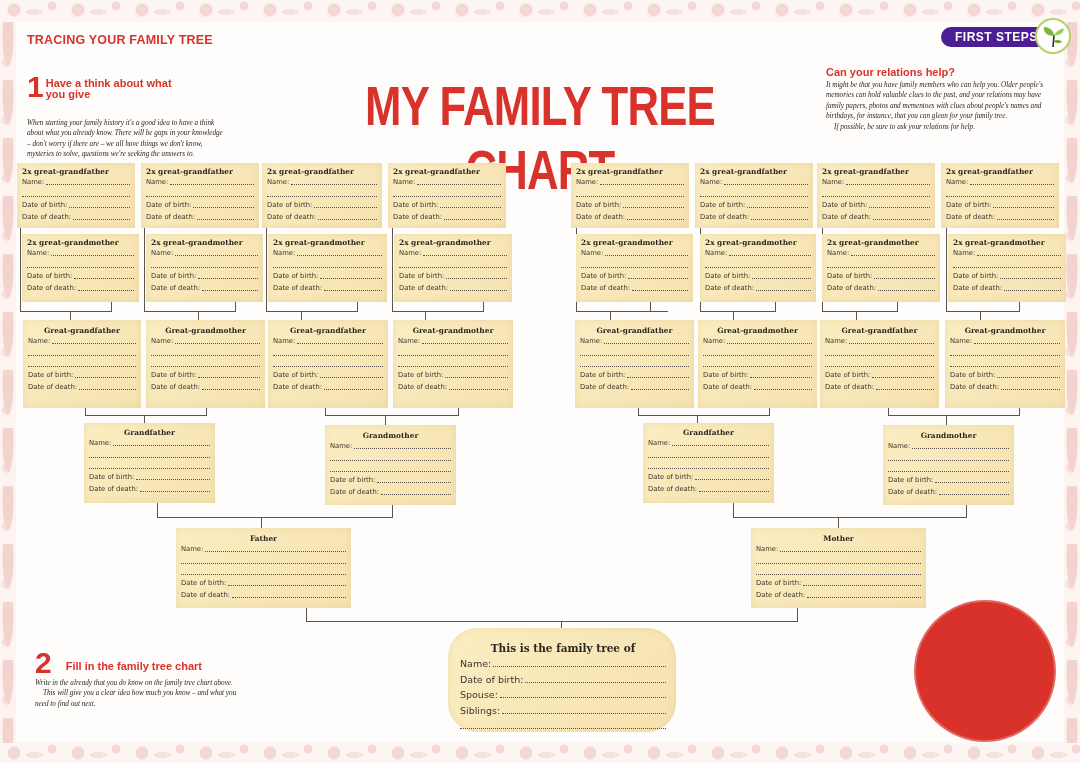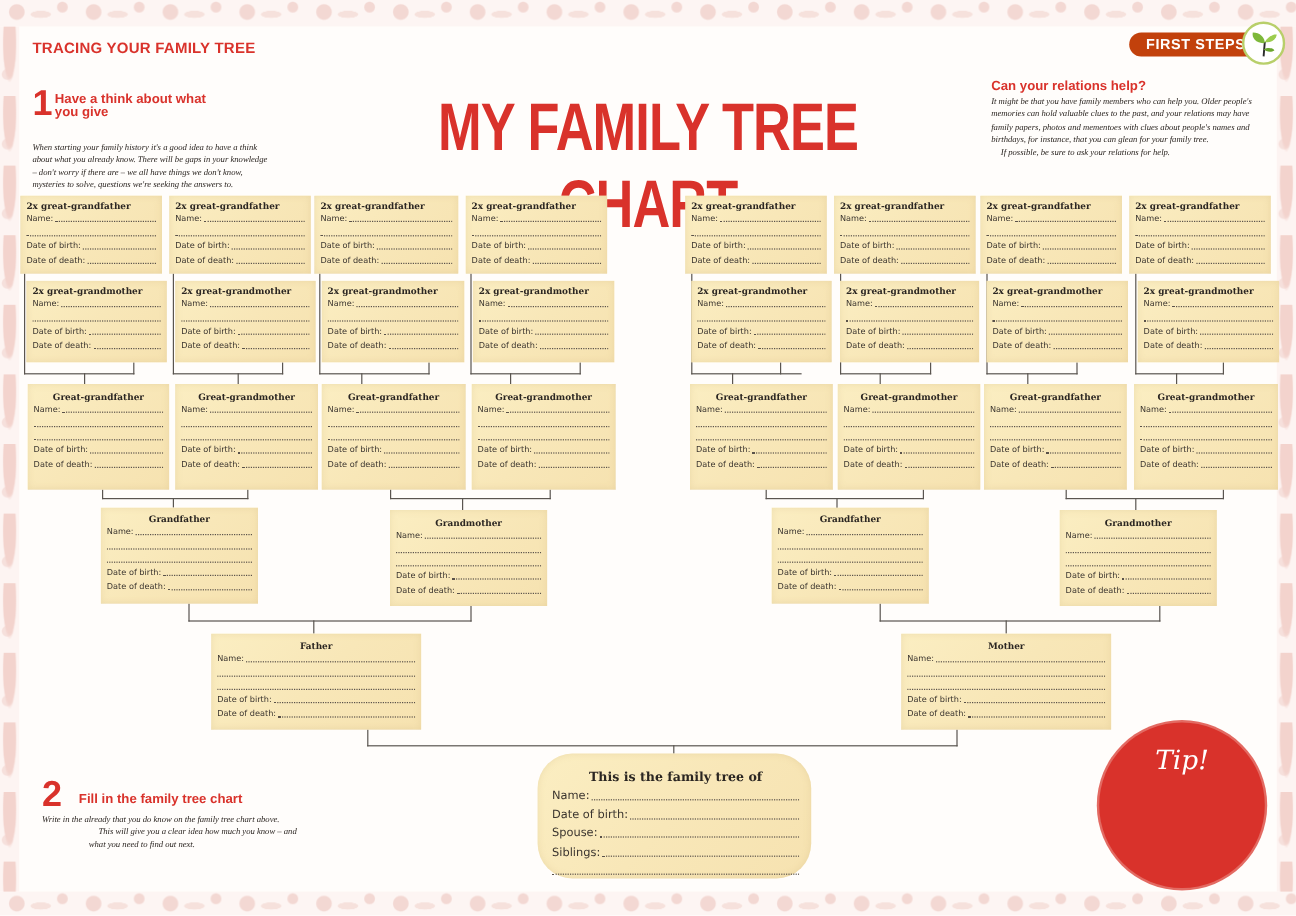--- a/index.html
+++ b/index.html
@@ -35,21 +35,21 @@
 
   .abs { position: absolute; }
 
   .section-label {
     left: 27px; top: 33px; color: #d9322b; font-weight: bold;
     font-size: 12.5px; letter-spacing: 0.2px;
     font-family: "Liberation Sans", sans-serif;
   }
   .first-steps {
     left: 941px; top: 27px; width: 110px; height: 20px;
-    background: #c2410c; color: #fff; border-radius: 10px 0 0 10px;
+    background: #4c1d95; color: #fff; border-radius: 10px 0 0 10px;
     font-family: "Liberation Sans", sans-serif; font-weight: bold;
     font-size: 12px; padding: 3px 0 0 14px; letter-spacing: 0.5px;
   }
   .leaf-badge {
     left: 1035px; top: 18px; width: 36px; height: 36px; border-radius: 50%;
     background: #fff; border: 2px solid #b8cf6a;
     display: flex; align-items: center; justify-content: center;
   }
   .main-title {
     left: 300px; top: 74px; width: 480px; text-align: center;
@@ -846,18 +846,17 @@
       <span class="dots"></span>
     </div>
 </div>
 
 <div class="abs" style="left:35px; top:650px; width:215px;">
   <div style="display:flex; align-items:flex-end;">
     <span class="step-num">2</span>
     <span class="step-heading" style="margin-left:14px; margin-bottom:4px;">Fill in the family tree chart</span>
   </div>
   <div class="body-text" style="margin-top:2px;">Write in the already that you do know on the family tree chart above.</div>
-  <div class="body-text" style="text-indent:8px;margin-left:39px;">This will give you a clear idea how much you know – and what you need to find out next.</div>
+  <div class="body-text" style="text-indent:8px;">This will give you a clear idea how much you know – and what you need to find out next.</div>
 </div>
 
 <div class="abs tip">
-  <div class="tip-title">Tip!</div>
 </div>
 
 </body></html>

